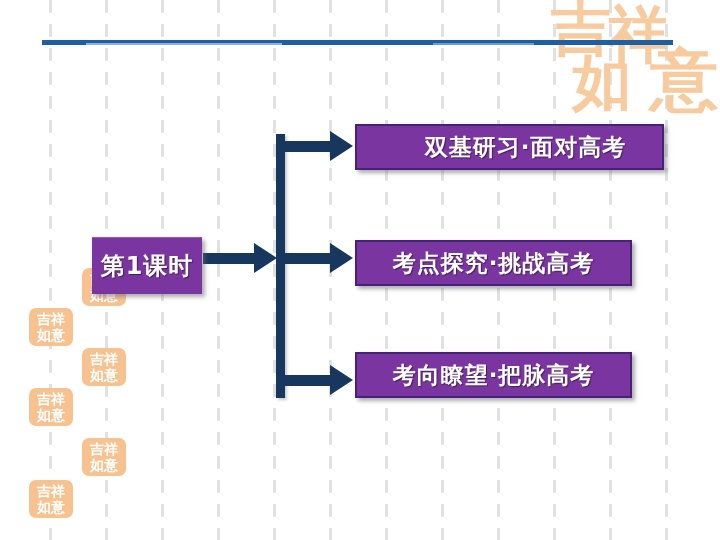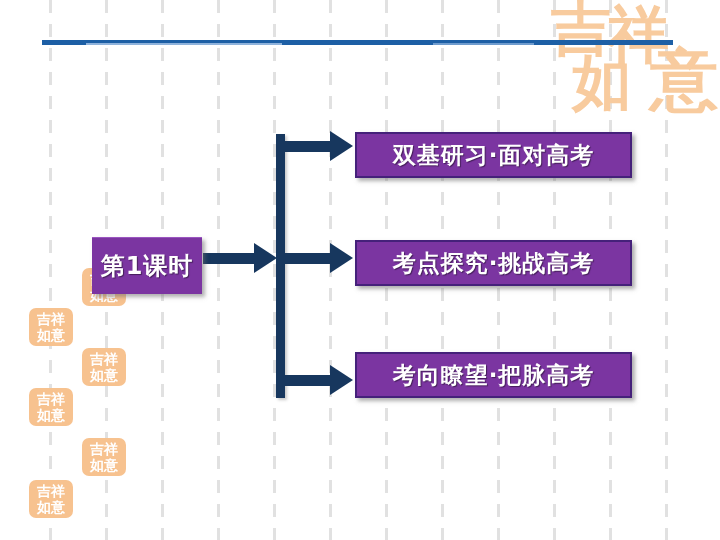--- a/index.html
+++ b/index.html
@@ -41,21 +41,21 @@
   .pbox{
     position:absolute;background:#7b35a1;color:#ffffff;font-weight:bold;
     display:flex;align-items:center;justify-content:center;
     box-shadow:3px 3px 4px rgba(110,110,110,0.55);
     text-shadow:1px 1px 1px rgba(0,0,0,0.45);
     z-index:5;letter-spacing:1px;
   }
   #lesson-box{left:92px;top:228px;width:110px;height:56px;font-size:24px;
     border-top:1px solid #9а55c0;border-top:1px solid #9a55c0;margin-top:9px;}
   .branch-box{left:355px;width:273px;height:42px;font-size:23px;border:2px solid #45217a;}
-  #branch-box-1{top:132px;}
+  #branch-box-1{top:124px;padding-left:32px;}
   #branch-box-2{top:240px;}
   #branch-box-3{top:352px;}
   
   .abody{position:absolute;height:11px;background:#17375e;z-index:3;}
   .ahead{position:absolute;width:0;height:0;z-index:3;
     border-top:15px solid transparent;border-bottom:15px solid transparent;
     border-left:23px solid #17375e;}
   #trunk{position:absolute;left:276px;top:134px;width:9px;height:264px;background:#17375e;z-index:3;
     box-shadow:2px 2px 3px rgba(120,120,120,0.4);}
 </style>

